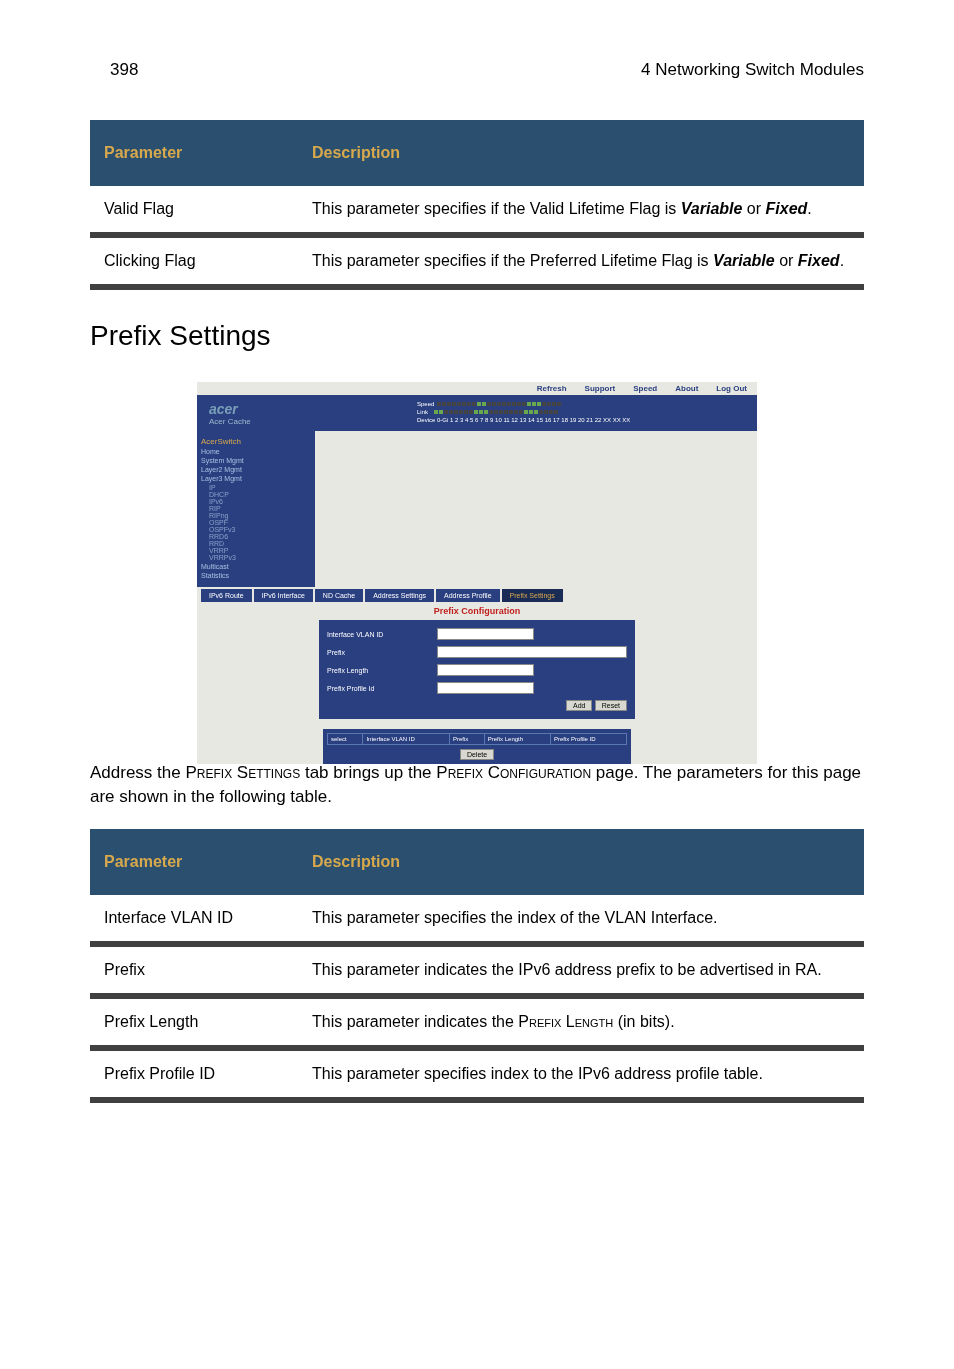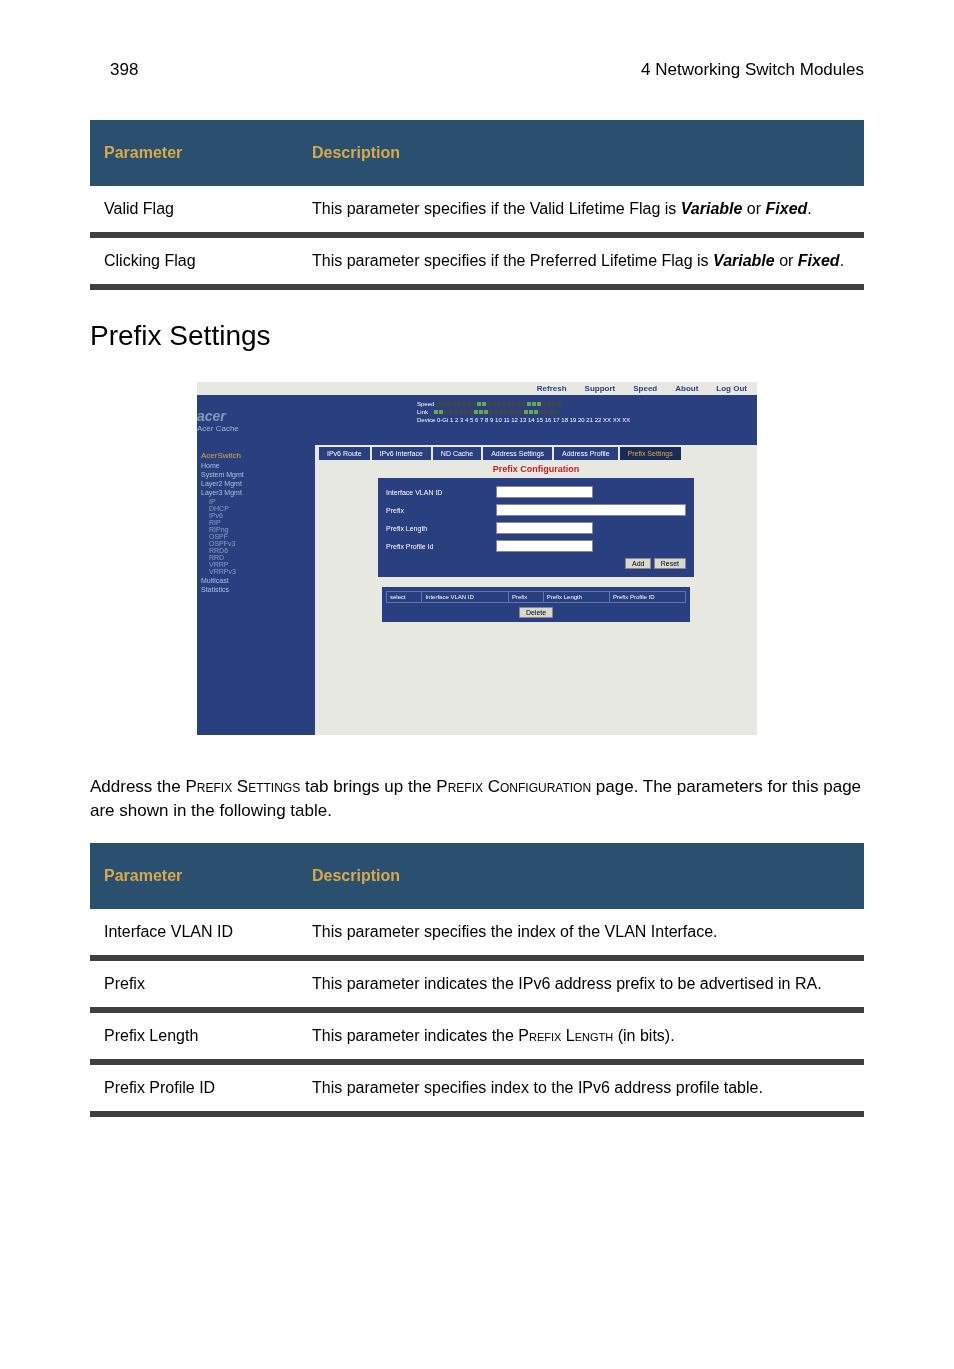--- a/index.html
+++ b/index.html
@@ -64,24 +64,24 @@
     display: flex;
     justify-content: flex-end;
     gap: 18px;
     padding: 2px 10px;
     font-size: 8px;
     color: #2a3f80;
     font-weight: bold;
   }
   .mini-banner {
     background: #2a3f80;
-    height: 50px;
+    height: 36px;
     display: flex;
     align-items: center;
-    padding: 0 0;
+    padding: 0 12px;
     position: relative;
   }
   .mini-logo {
     color: #7a9fb8;
     font-size: 14px;
   }
   .mini-logo .acer {
     font-style: italic;
     font-weight: bold;
   }
@@ -98,20 +98,21 @@
     font-size: 6px;
     line-height: 1.3;
   }
   .mini-speed-panel .row { white-space: nowrap; }
   .led { display:inline-block; width:4px; height:4px; background:#444; margin-left:1px; }
   .led.g { background:#6aa84f; }
   .mini-body {
     display: flex;
     height: 290px;
     background: #e8e8e2;
+    flex-direction: column;
   }
   .mini-sidebar {
     width: 110px;
     background: #2a3f80;
     color: #c8d4f0;
     padding: 6px 4px;
     font-size: 7px;
   }
   .mini-sidebar .lbl { color: #d8a94c; font-size: 8px; margin-bottom: 2px; }
   .mini-sidebar .grp { margin: 2px 0; }

